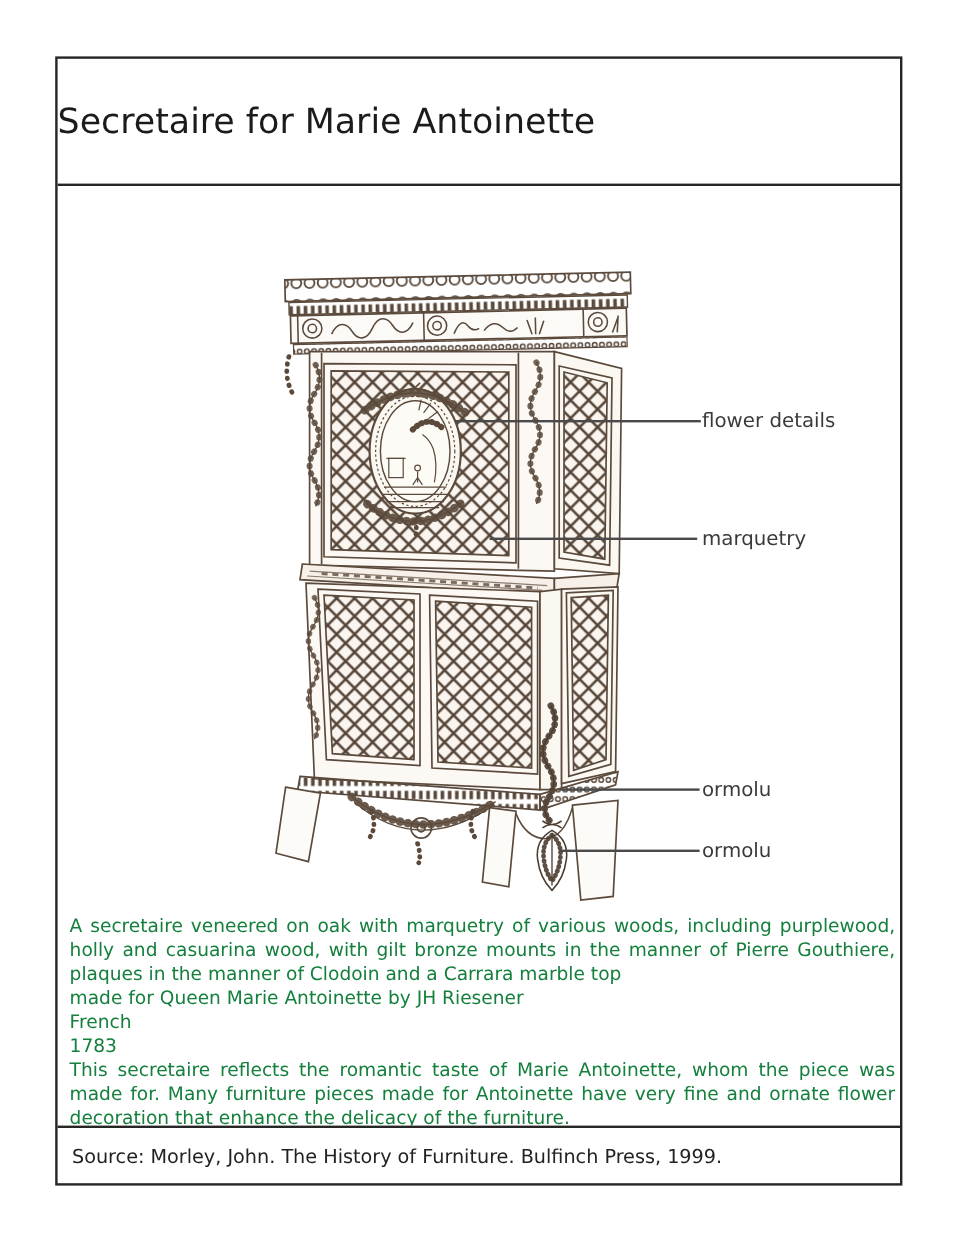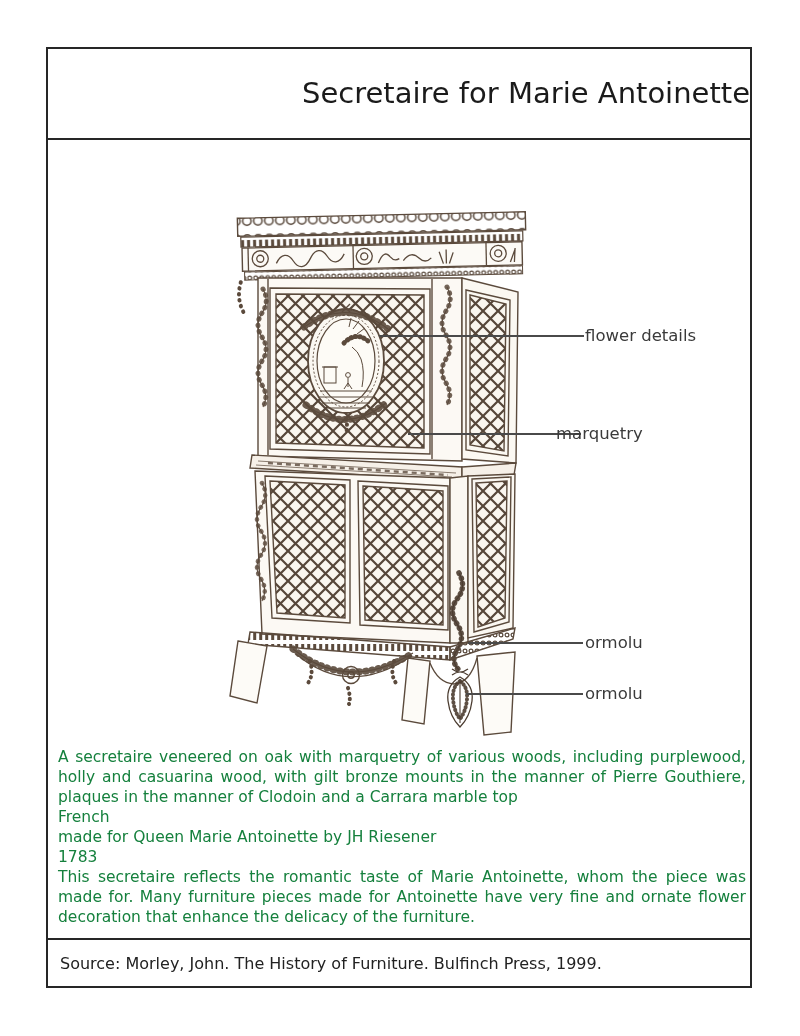--- a/index.html
+++ b/index.html
@@ -7,22 +7,22 @@
     width:800px;height:1036px;position:relative;background:#ffffff;
     font-family:"DejaVu Sans","Liberation Sans",sans-serif;color:#212121;
     overflow:hidden;
   }
   .frame{
     position:absolute;left:46px;top:47px;width:706px;height:941px;
     border:2px solid #262626;box-sizing:border-box;background:#ffffff;
     display:flex;flex-direction:column;
   }
   .title-box{
-    height:91px;flex:0 0 auto;border-bottom:2px solid #262626;box-sizing:border-box;
-    display:flex;flex-direction:column;justify-content:center;align-items:flex-end;
+    height:106px;flex:0 0 auto;border-bottom:2px solid #262626;box-sizing:border-box;
+    display:flex;flex-direction:column;justify-content:center;align-items:flex-start;
   }
   .title-line{font-size:29px;line-height:37px;color:#1b1b1b;letter-spacing:0px;}
   .content-box{flex:1 1 auto;position:relative;overflow:hidden;margin-top:16px;}
   .source-box{
     height:48px;flex:0 0 auto;border-top:2px solid #262626;box-sizing:border-box;
     display:flex;align-items:center;padding-left:12px;font-size:16px;color:#222;
   }
   .illustration{position:absolute;left:150px;top:35px;width:360px;height:560px;}
   .leader{position:absolute;height:2px;background:#4a4a4a;}
   .fig-label{position:absolute;font-size:16.5px;line-height:20px;color:#3a3a3a;white-space:nowrap;}
@@ -205,28 +205,28 @@
 
       </g>
     </svg>
 
     <div class="leader" style="left:331px;top:179px;width:205px;"></div>
     <div class="leader" style="left:360px;top:277px;width:173px;"></div>
     <div class="leader" style="left:420px;top:486px;width:115px;"></div>
     <div class="leader" style="left:418px;top:537px;width:117px;"></div>
 
     <div class="fig-label" style="left:537px;top:170px;">flower details</div>
-    <div class="fig-label" style="left:508px;top:268px;">marquetry</div>
+    <div class="fig-label" style="left:537px;top:268px;">marquetry</div>
     <div class="fig-label" style="left:537px;top:477px;">ormolu</div>
     <div class="fig-label" style="left:537px;top:528px;">ormolu</div>
 
     <div class="bodytext">
       <p class="just">A secretaire veneered on oak with marquetry of various woods, including purplewood, holly and casuarina wood, with gilt bronze mounts in the manner of Pierre Gouthiere, plaques in the manner of Clodoin and a Carrara marble top</p>
+      <div>made for Queen Marie Antoinette by JH Riesener</div>
       <div>French</div>
-      <div>made for Queen Marie Antoinette by JH Riesener</div>
       <div>1783</div>
       <p class="just p2">This secretaire reflects the romantic taste of Marie Antoinette, whom the piece was made for. Many furniture pieces made for Antoinette have very fine and ornate flower decoration that enhance the delicacy of the furniture.</p>
     </div>
 
   </div>
 
   <div class="source-box">
     <span>Source: Morley, John. The History of Furniture. Bulfinch Press, 1999.</span>
   </div>
 

